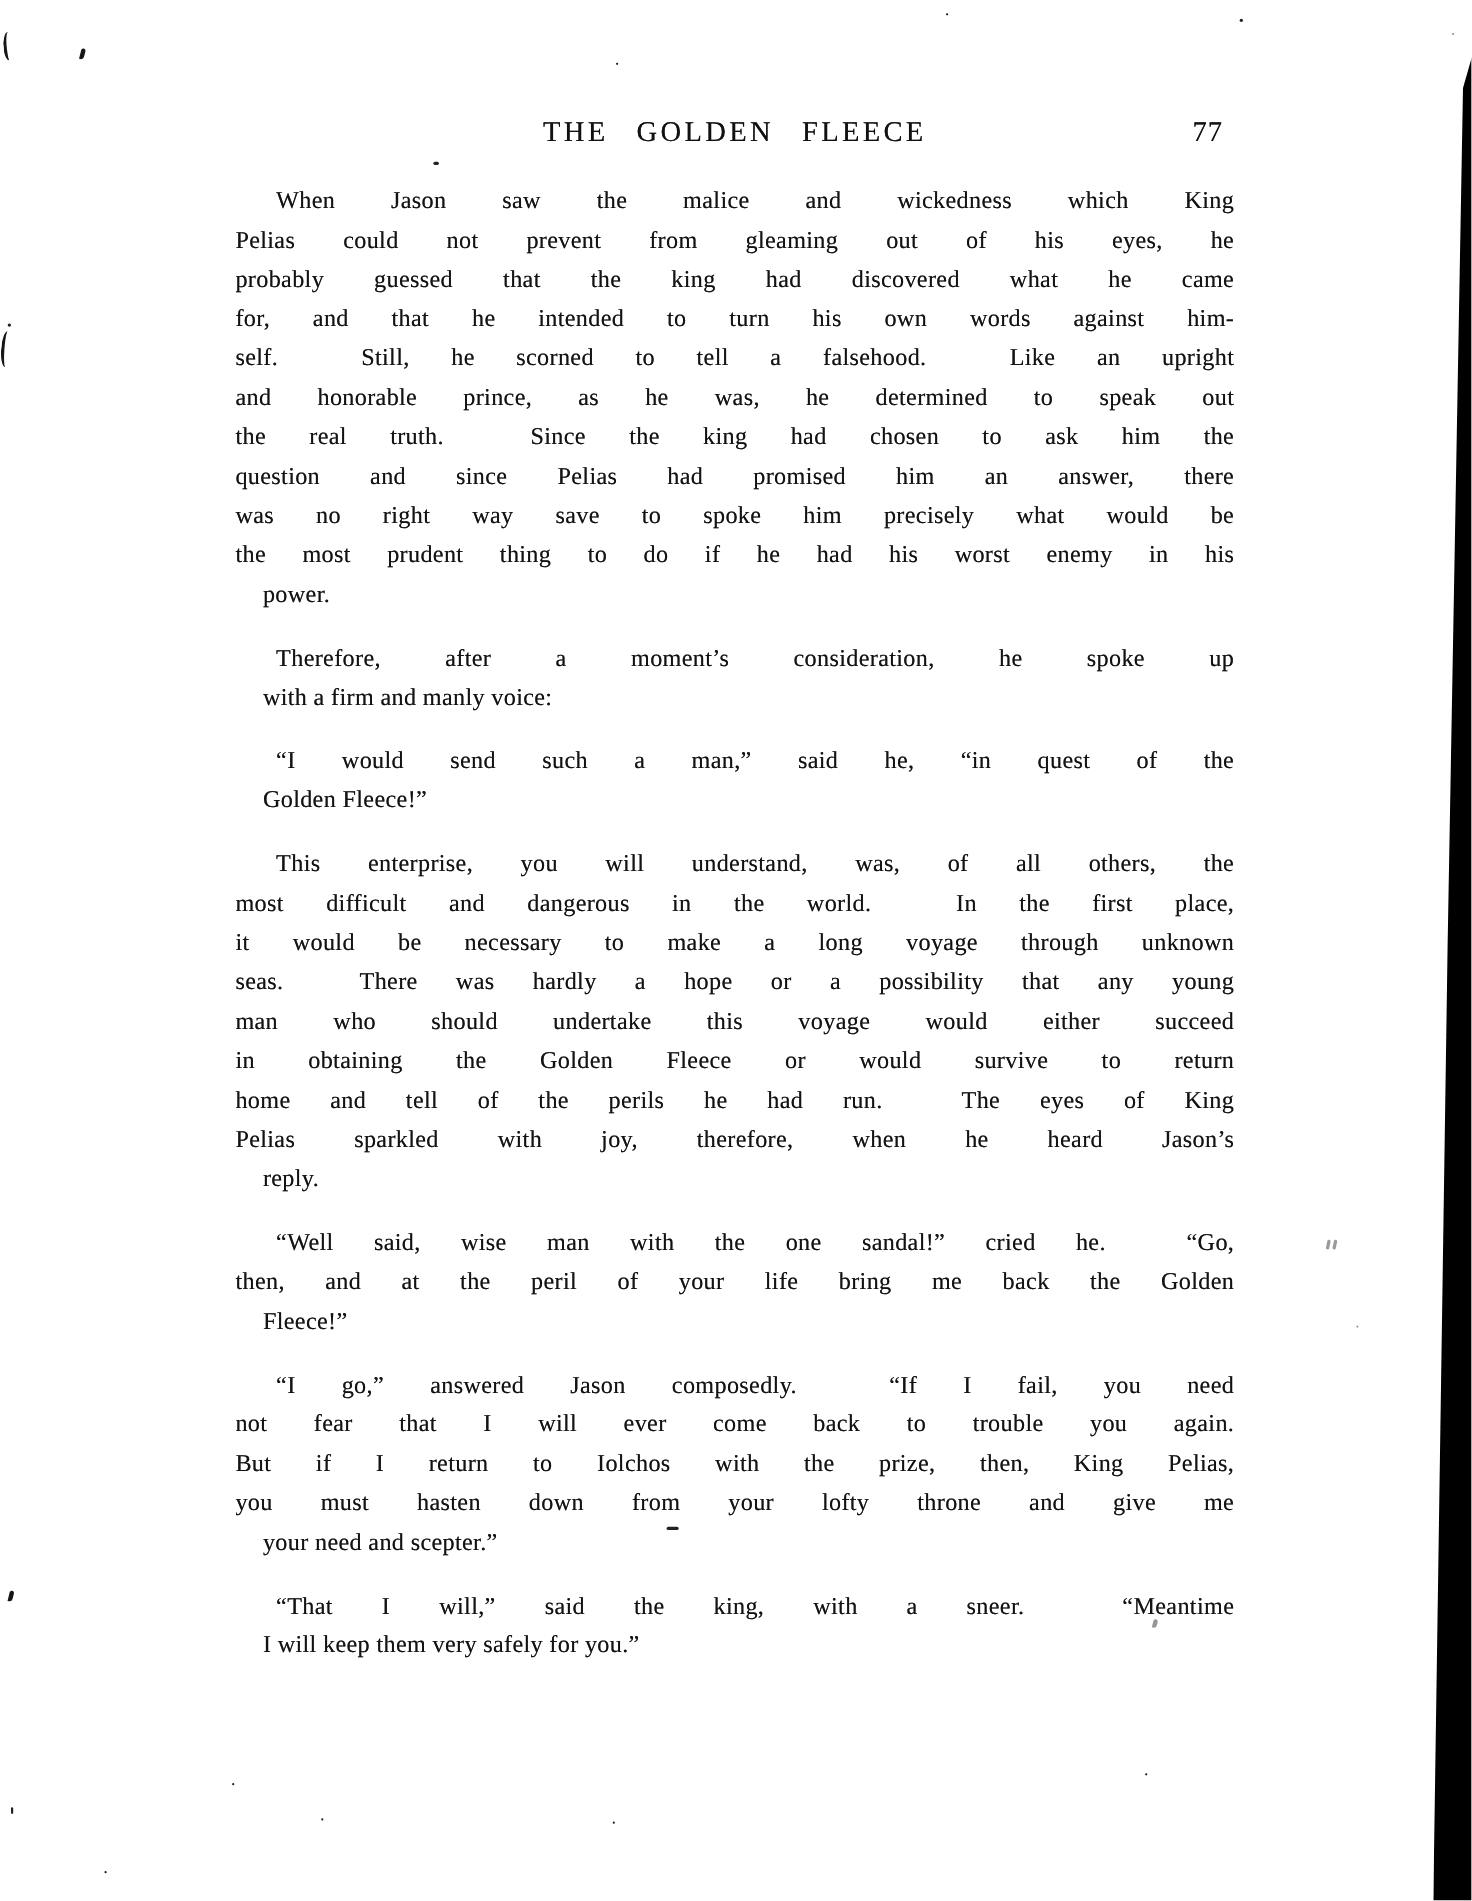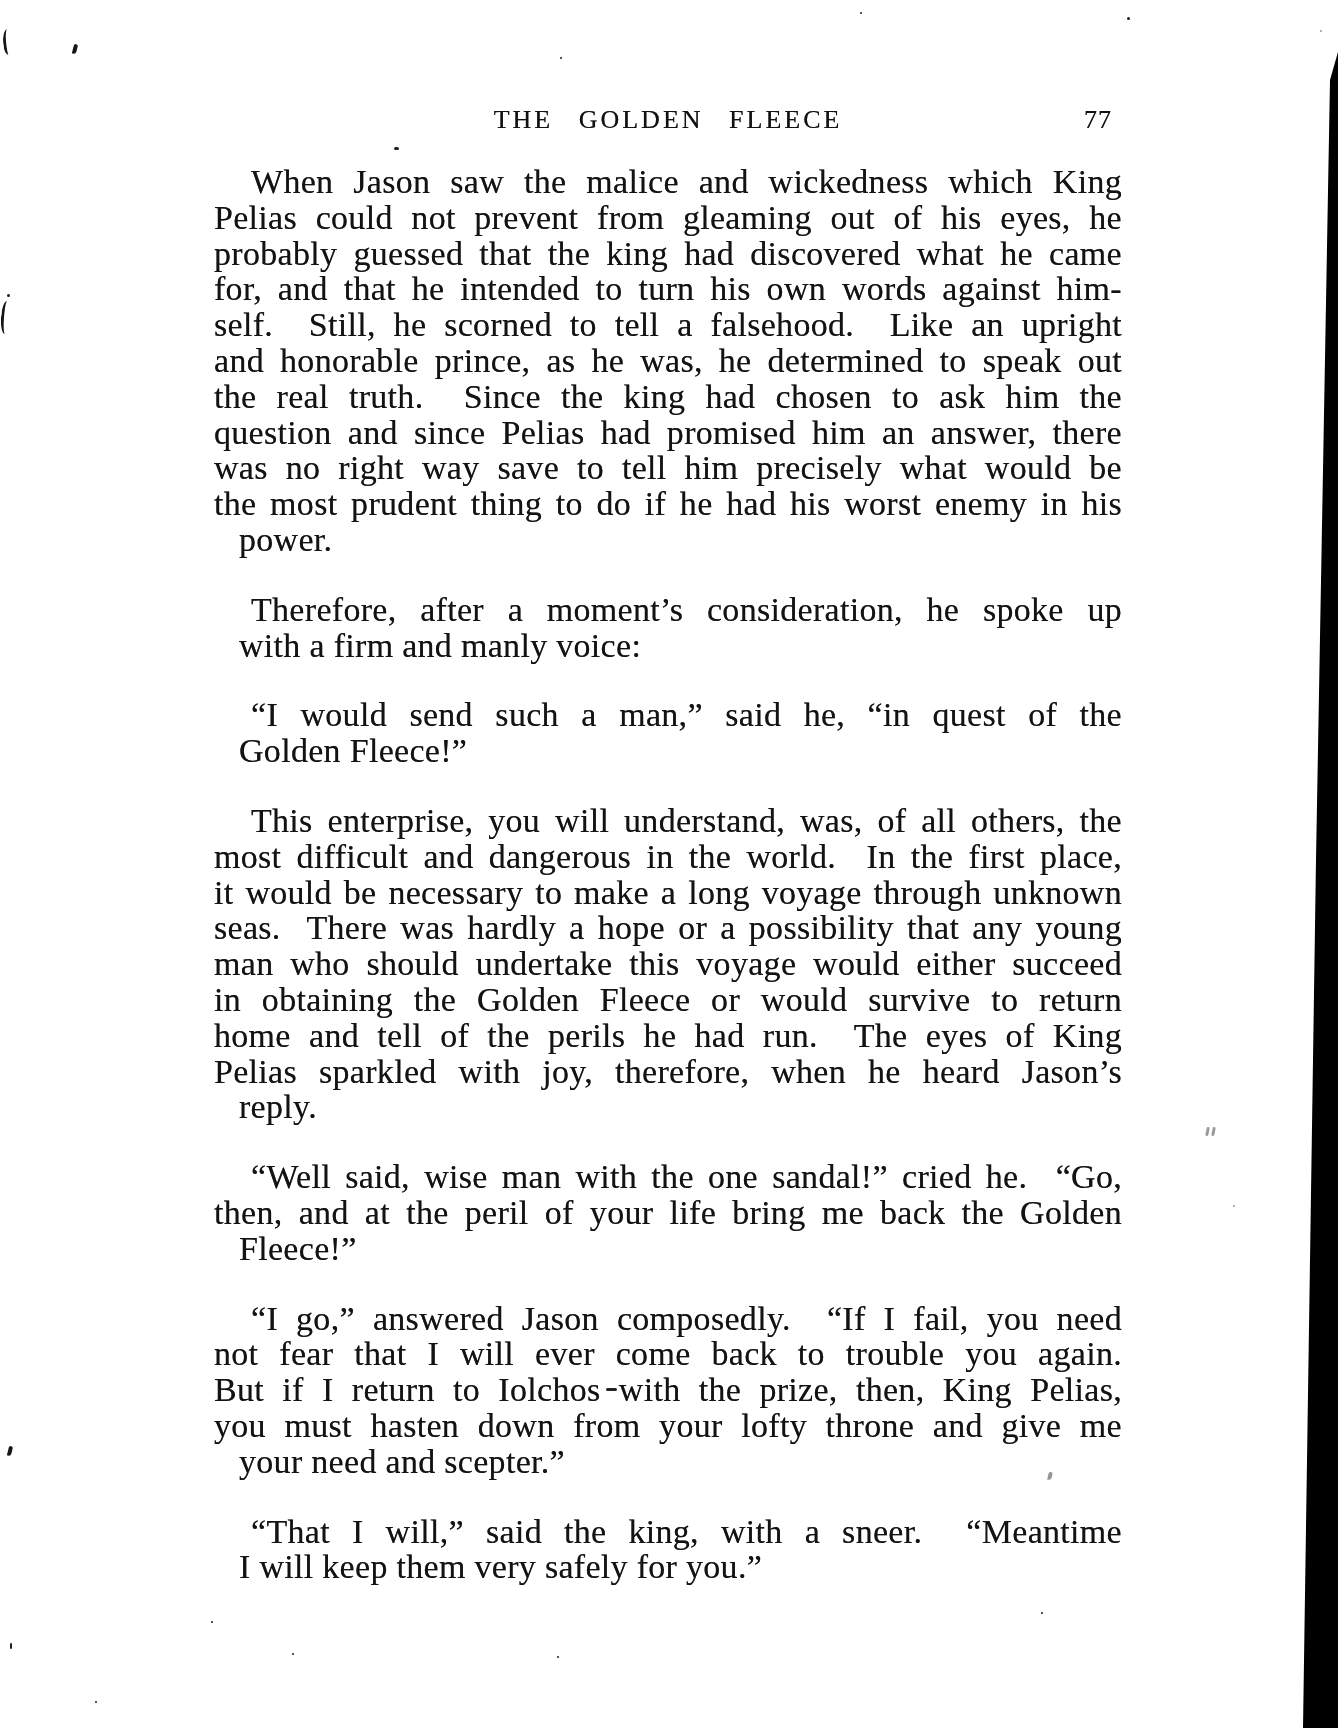--- a/index.html
+++ b/index.html
@@ -37,21 +37,21 @@
     top: 0;
     letter-spacing: 1px;
     word-spacing: normal;
   }
   
   .text-block {
     position: absolute;
     left: 214px;
     top: 164px;
     width: 908px;
-    font-size: 34px;
+    font-size: 22px;
     line-height: 35.8px;
     letter-spacing: 0.3px;
     color: #131313;
     text-shadow: 0 0 0.5px rgba(0,0,0,0.6);
   }
   .para { margin: 0; }
   .line {
     text-align: justify;
     text-align-last: justify;
   }
@@ -113,21 +113,21 @@
     <p class="para">
       </p>
       <div class="line first">When Jason saw the malice and wickedness which King</div>
       <div class="line">Pelias could not prevent from gleaming out of his eyes, he</div>
       <div class="line">probably guessed that the king had discovered what he came</div>
       <div class="line">for, and that he intended to turn his own words against him-</div>
       <div class="line">self.&nbsp; Still, he scorned to tell a falsehood.&nbsp; Like an upright</div>
       <div class="line">and honorable prince, as he was, he determined to speak out</div>
       <div class="line">the real truth.&nbsp; Since the king had chosen to ask him the</div>
       <div class="line">question and since Pelias had promised him an answer, there</div>
-      <div class="line">was no right way save to tell him precisely what would be</div>
+      <div class="line">was no right way save to spoke him precisely what would be</div>
       <div class="line">the most prudent thing to do if he had his worst enemy in his</div>
       <div class="line last">power.</div>
     <p></p>
 
     <p class="para">
       </p>
       <div class="line first">Therefore, after a moment’s consideration, he spoke up</div>
       <div class="line last">with a firm and manly voice:</div>
     <p></p>
 

